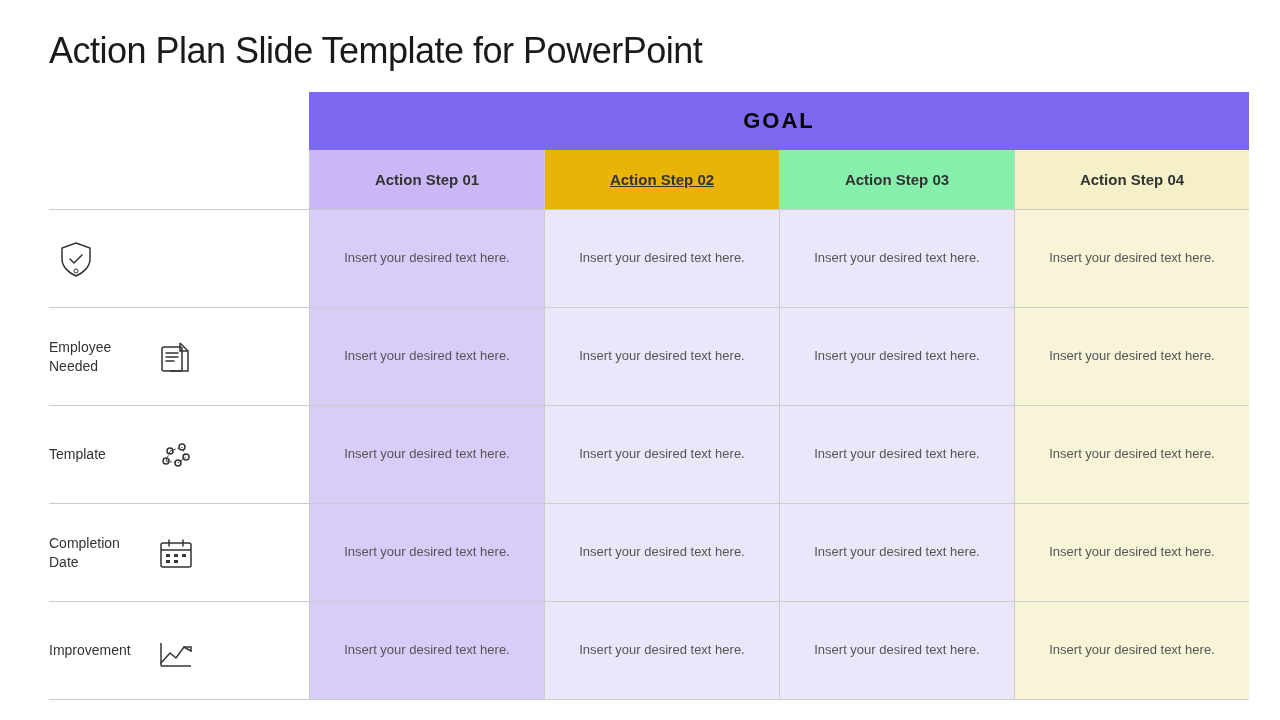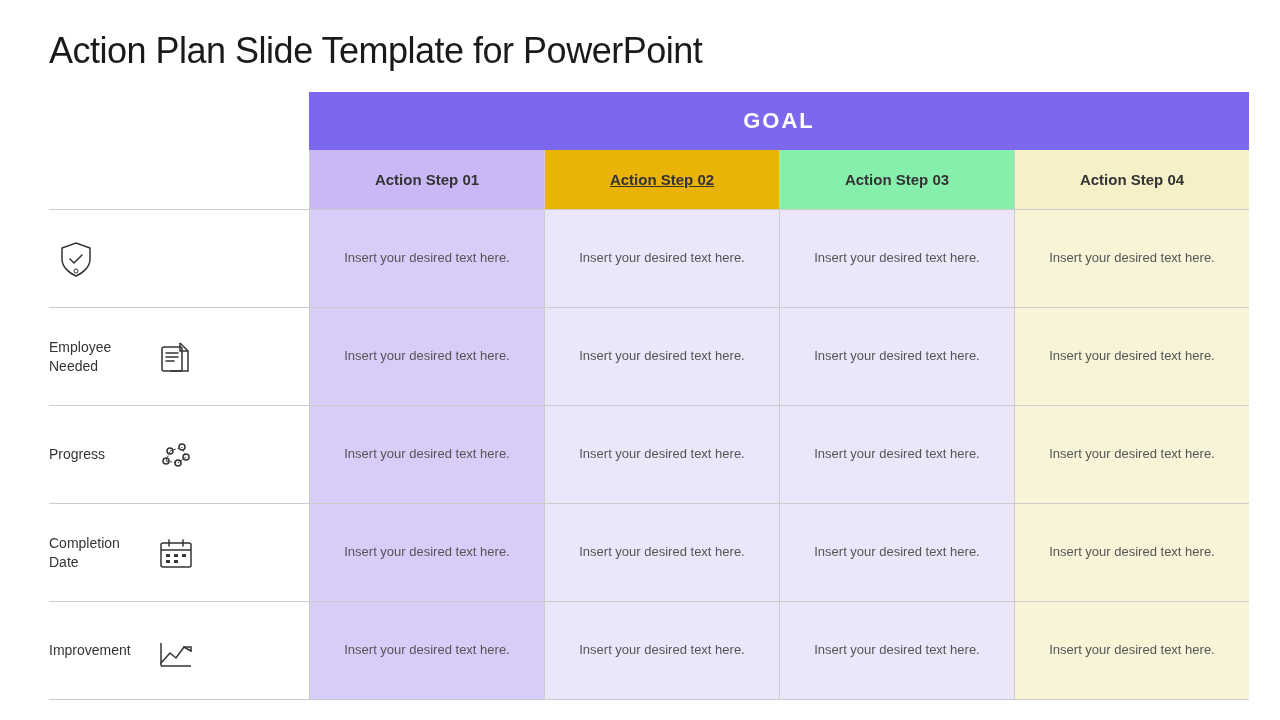--- a/index.html
+++ b/index.html
@@ -79,21 +79,21 @@
     }
     
     .goal-row {
       background: #7B68EE;
       height: 58px;
       display: flex;
       align-items: center;
       justify-content: center;
     }
     .goal-text {
-      color: #ffffff;
+      color: #000000;
       font-size: 22px;
       font-weight: 700;
       letter-spacing: 2px;
     }
     
     .col-headers {
       display: flex;
       flex-direction: row;
       height: 60px;
       border-bottom: 1px solid #ccc;
@@ -167,21 +167,21 @@
     <div class="icon-cell">
       <svg viewBox="0 0 40 40" fill="none" xmlns="http://www.w3.org/2000/svg" class="icon-svg">
     <rect x="6" y="10" width="20" height="24" rx="2" stroke="#333" stroke-width="1.5" fill="none"></rect>
     <path d="M10 16 L22 16 M10 20 L22 20 M10 24 L18 24" stroke="#333" stroke-width="1.5" stroke-linecap="round"></path>
     <path d="M24 6 L32 14 L32 34 L14 34" stroke="#333" stroke-width="1.5" fill="none"></path>
     <path d="M24 6 L24 14 L32 14" stroke="#333" stroke-width="1.5" fill="none"></path>
   </svg>
     </div>
   </div>
           <div class="label-row">
-    <span class="label-text">Progress</span>
+    <span class="label-text">Template</span>
     <div class="icon-cell">
       <svg viewBox="0 0 40 40" fill="none" xmlns="http://www.w3.org/2000/svg" class="icon-svg">
     <circle cx="14" cy="16" r="3" stroke="#333" stroke-width="1.5" fill="none"></circle>
     <circle cx="26" cy="12" r="3" stroke="#333" stroke-width="1.5" fill="none"></circle>
     <circle cx="10" cy="26" r="3" stroke="#333" stroke-width="1.5" fill="none"></circle>
     <circle cx="22" cy="28" r="3" stroke="#333" stroke-width="1.5" fill="none"></circle>
     <circle cx="30" cy="22" r="3" stroke="#333" stroke-width="1.5" fill="none"></circle>
     <path d="M14 16 L26 12 M10 26 L14 16 M10 26 L22 28 L30 22 L26 12" stroke="#333" stroke-width="1" stroke-dasharray="2 2"></path>
   </svg>
     </div>

